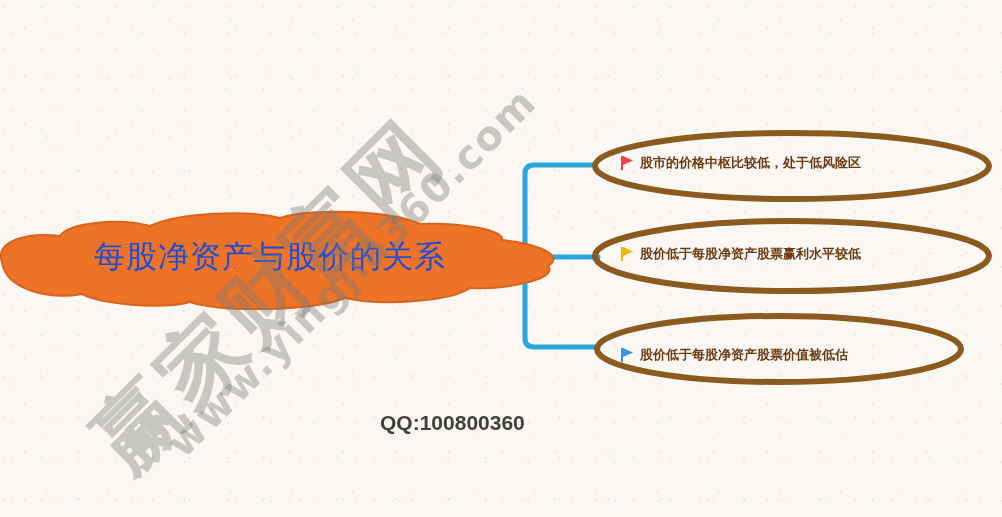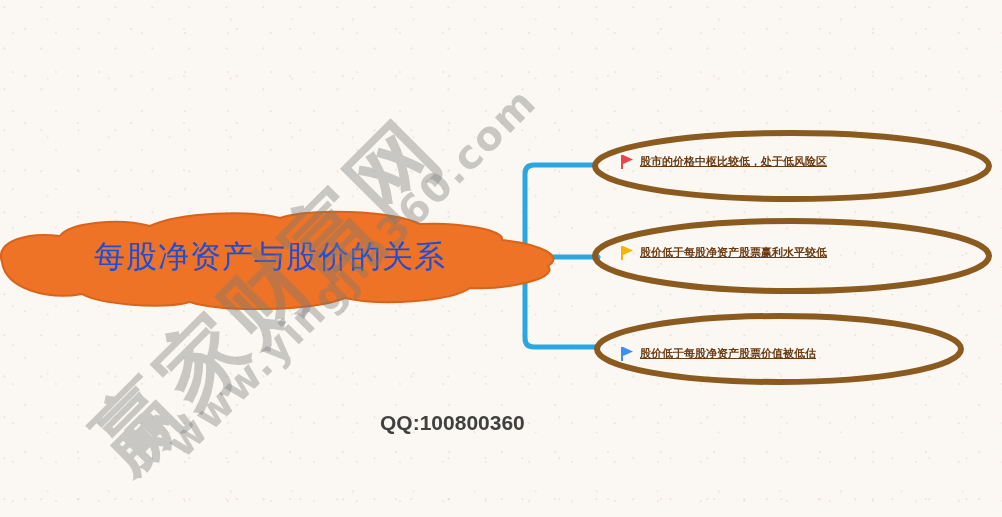--- a/index.html
+++ b/index.html
@@ -41,26 +41,26 @@
       width: 460px;
       text-align: center;
       font-size: 31px;
       color: #1d4ed8;
       letter-spacing: 1px;
       white-space: nowrap;
     }
     .branch {
       position: absolute;
       display: flex;
+      align-items: center;
       gap: 6px;
-      font-size: 11px;
+      font-size: 13px;
       color: #6b3a12;
       white-space: nowrap;
       font-weight: bold;
-      text-decoration: underline;
     }
     .branch .flag {
       width: 14px;
       height: 16px;
       display: inline-block;
       flex: none;
     }
     .watermark {
       position: absolute;
       color: rgba(120,120,120,0.38);

